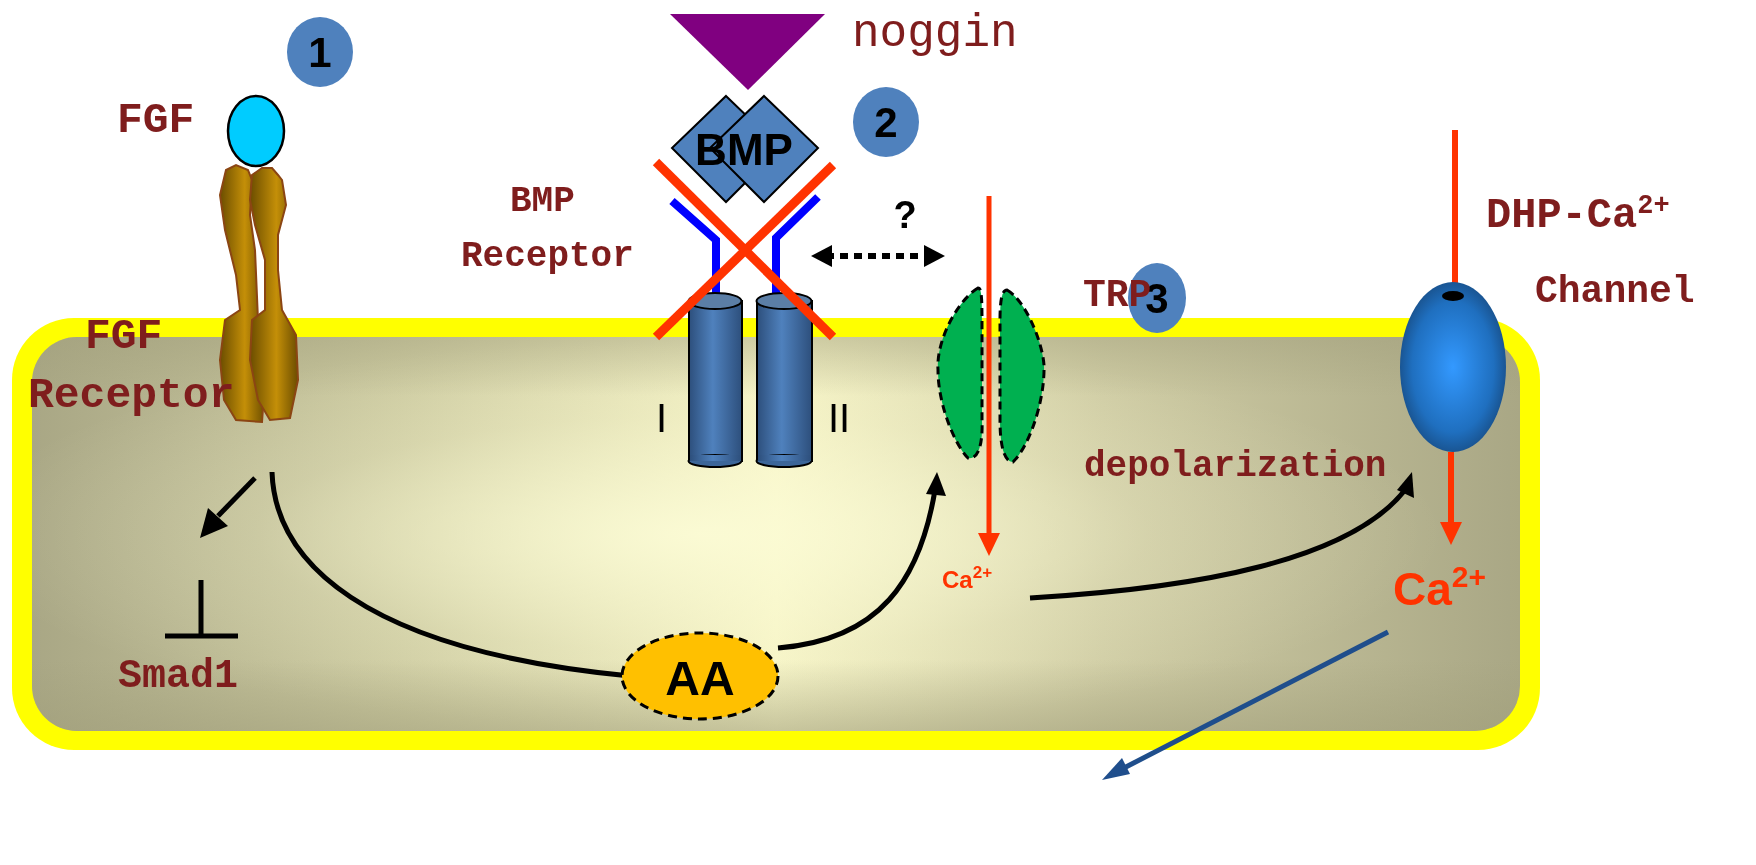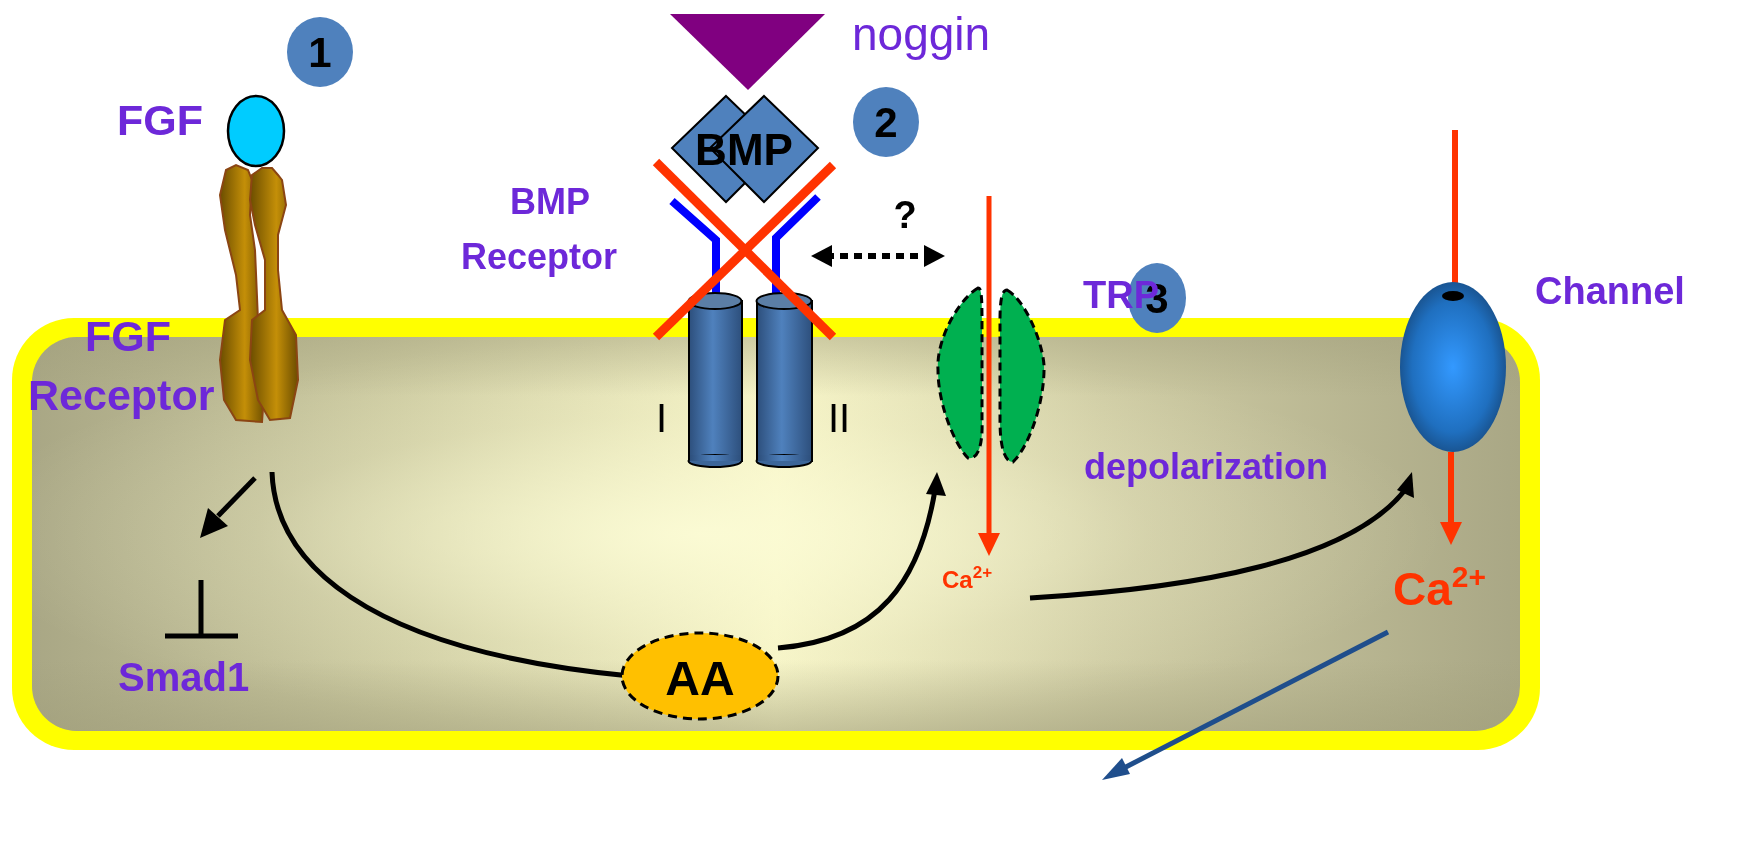--- a/index.html
+++ b/index.html
@@ -1,19 +1,19 @@
 <!DOCTYPE html>
 <html><head>
 <meta charset="utf-8">
 <style>
   html, body { margin:0; padding:0; background:#ffffff; }
   body { width:1756px; height:865px; overflow:hidden; position:relative; font-family:"Liberation Sans", sans-serif; }
   #stage { position:absolute; left:0; top:0; width:1756px; height:865px; }
   svg text { font-family:"Liberation Sans", sans-serif; font-weight:bold; }
-  .lbl { position:absolute; font-family:Liberation Sans, sans-serif; font-weight:bold; color:#6d28d9; white-space:nowrap; line-height:1.05; }
+  .lbl { position:absolute; font-family:Liberation Mono, monospace; font-weight:bold; color:#7f1d1d; white-space:nowrap; line-height:1.05; }
   .center { text-align:center; }
 </style>
 </head>
 <body>
 
 <div id="stage">
 <svg width="1756" height="865" viewBox="0 0 1756 865" xmlns="http://www.w3.org/2000/svg">
   <defs>
     <linearGradient id="cytoH" x1="0" y1="0" x2="1" y2="0">
       <stop offset="0" stop-color="#a9a785"></stop>
@@ -182,19 +182,20 @@
 <div class="lbl center" style="left:85px; top:314px; font-size:43px;">FGF</div>
 <div class="lbl" style="left:28px; top:373px; font-size:43px;">Receptor</div>
 
 <div class="lbl" style="left:852px; top:10px; font-size:46px; font-weight:normal;">noggin</div>
 
 <div class="lbl" style="left:510px; top:183px; font-size:36px;">BMP</div>
 <div class="lbl" style="left:461px; top:238px; font-size:36px;">Receptor</div>
 
 <div class="lbl" style="left:1050px; top:276px; font-size:38px;margin-left:33px;">TRP</div>
 
+<div class="lbl" style="left:1486px; top:194px; font-size:42px;"><span>DHP-Ca</span><sup style="font-size:27px; vertical-align:14px; line-height:0;">2+</sup></div>
 <div class="lbl" style="left:1535px; top:256px; font-size:38px;margin-top:16px;">Channel</div>
 
 <div class="lbl" style="left:1084px; top:448px; font-size:36px;">depolarization</div>
 
 <div class="lbl" style="left:118px; top:656px; font-size:40px;">Smad1</div>
 
 </div>
 
 </body></html>

